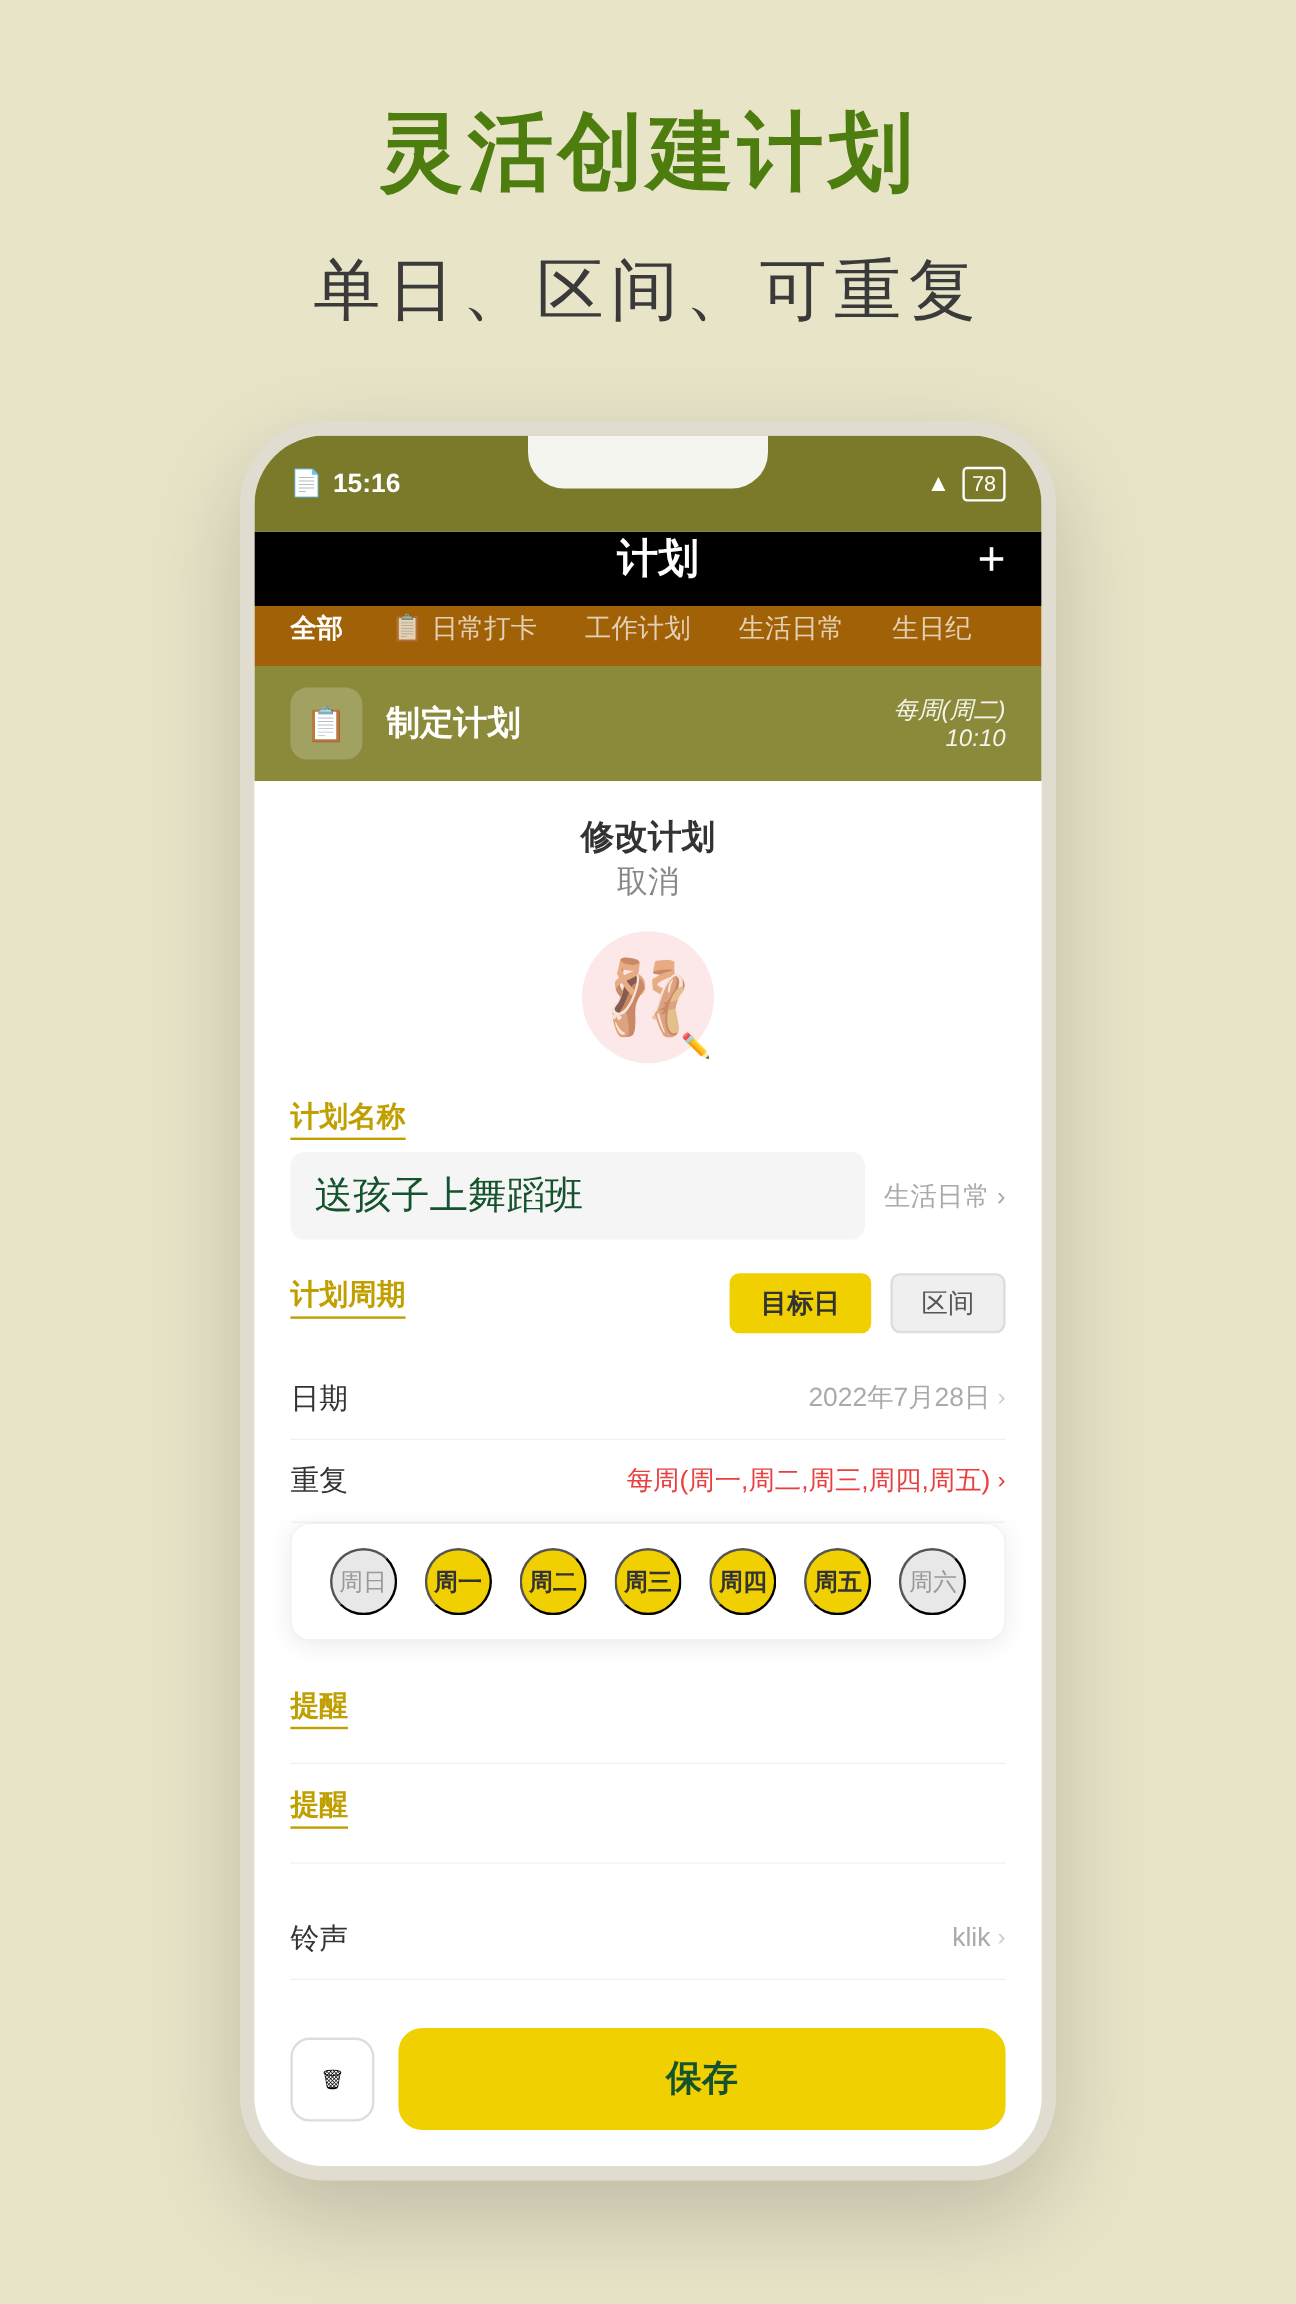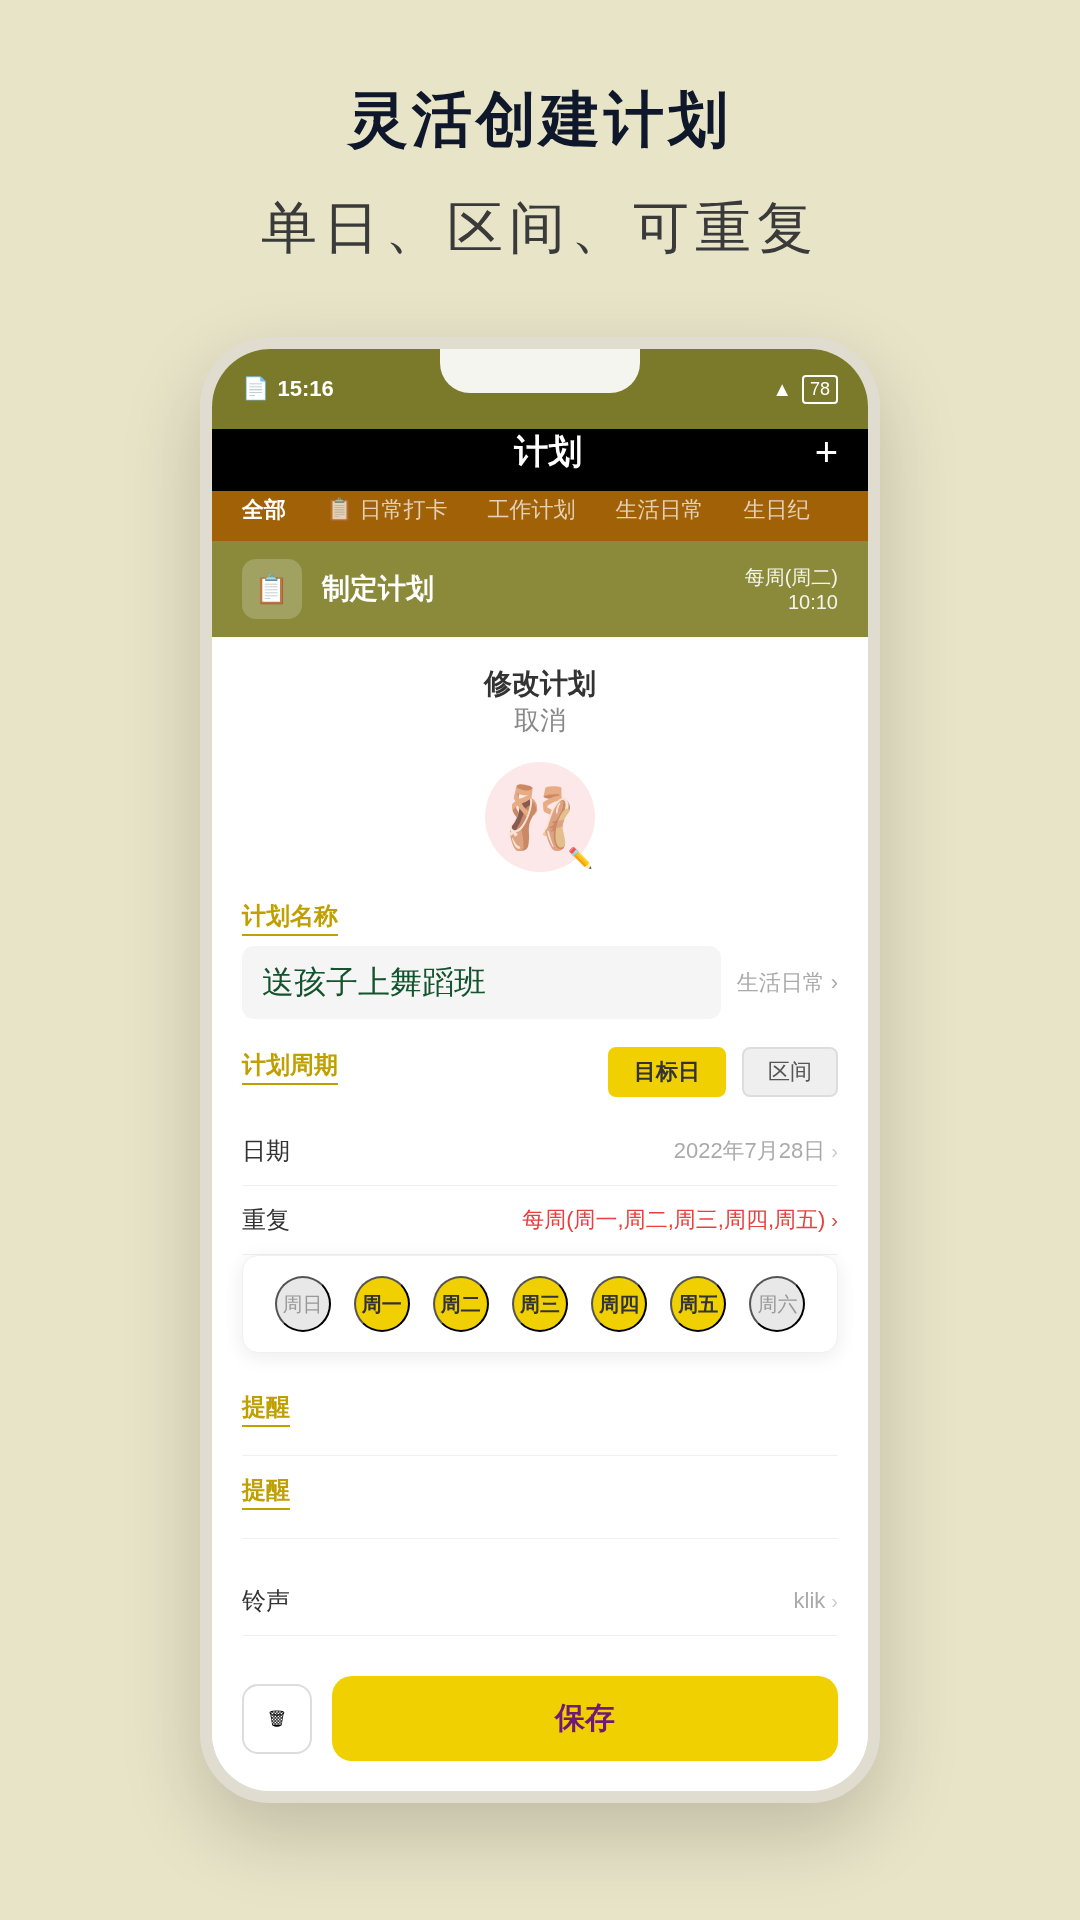--- a/index.html
+++ b/index.html
@@ -18,23 +18,23 @@
       width: 100%;
       height: 100%;
       background-color: #e8e4c8;
       position: relative;
       display: flex;
       flex-direction: column;
       align-items: center;
     }
 
     .headline-title {
-      font-size: 60px;
+      font-size: 71px;
       font-weight: 700;
-      color: #0f172a;
+      color: #4d7c0f;
       text-align: center;
       margin-top: 80px;
       letter-spacing: 4px;
     }
 
     .headline-subtitle {
       font-size: 56px;
       font-weight: 400;
       color: #3a3a3a;
       text-align: center;
@@ -176,20 +176,21 @@
       color: white;
       font-size: 28px;
       font-weight: 600;
       flex: 1;
     }
 
     .plan-schedule {
       color: rgba(255,255,255,0.9);
       font-size: 20px;
       text-align: right;
+      font-style: italic;
     }
 
     
     .edit-form {
       background: white;
       padding: 28px 30px;
     }
 
     .form-header {
       display: flex;
@@ -432,21 +433,21 @@
     }
 
     .save-btn {
       flex: 1;
       background: #f0d000;
       border: none;
       border-radius: 20px;
       padding: 22px;
       font-size: 30px;
       font-weight: 600;
-      color: #701a75;
+      color: #14532d;
       cursor: pointer;
       text-align: center;
     }
   </style>
 </head>
 <body>
 
 <div class="page-bg">
 
   <h1 class="headline-title">灵活创建计划</h1>

